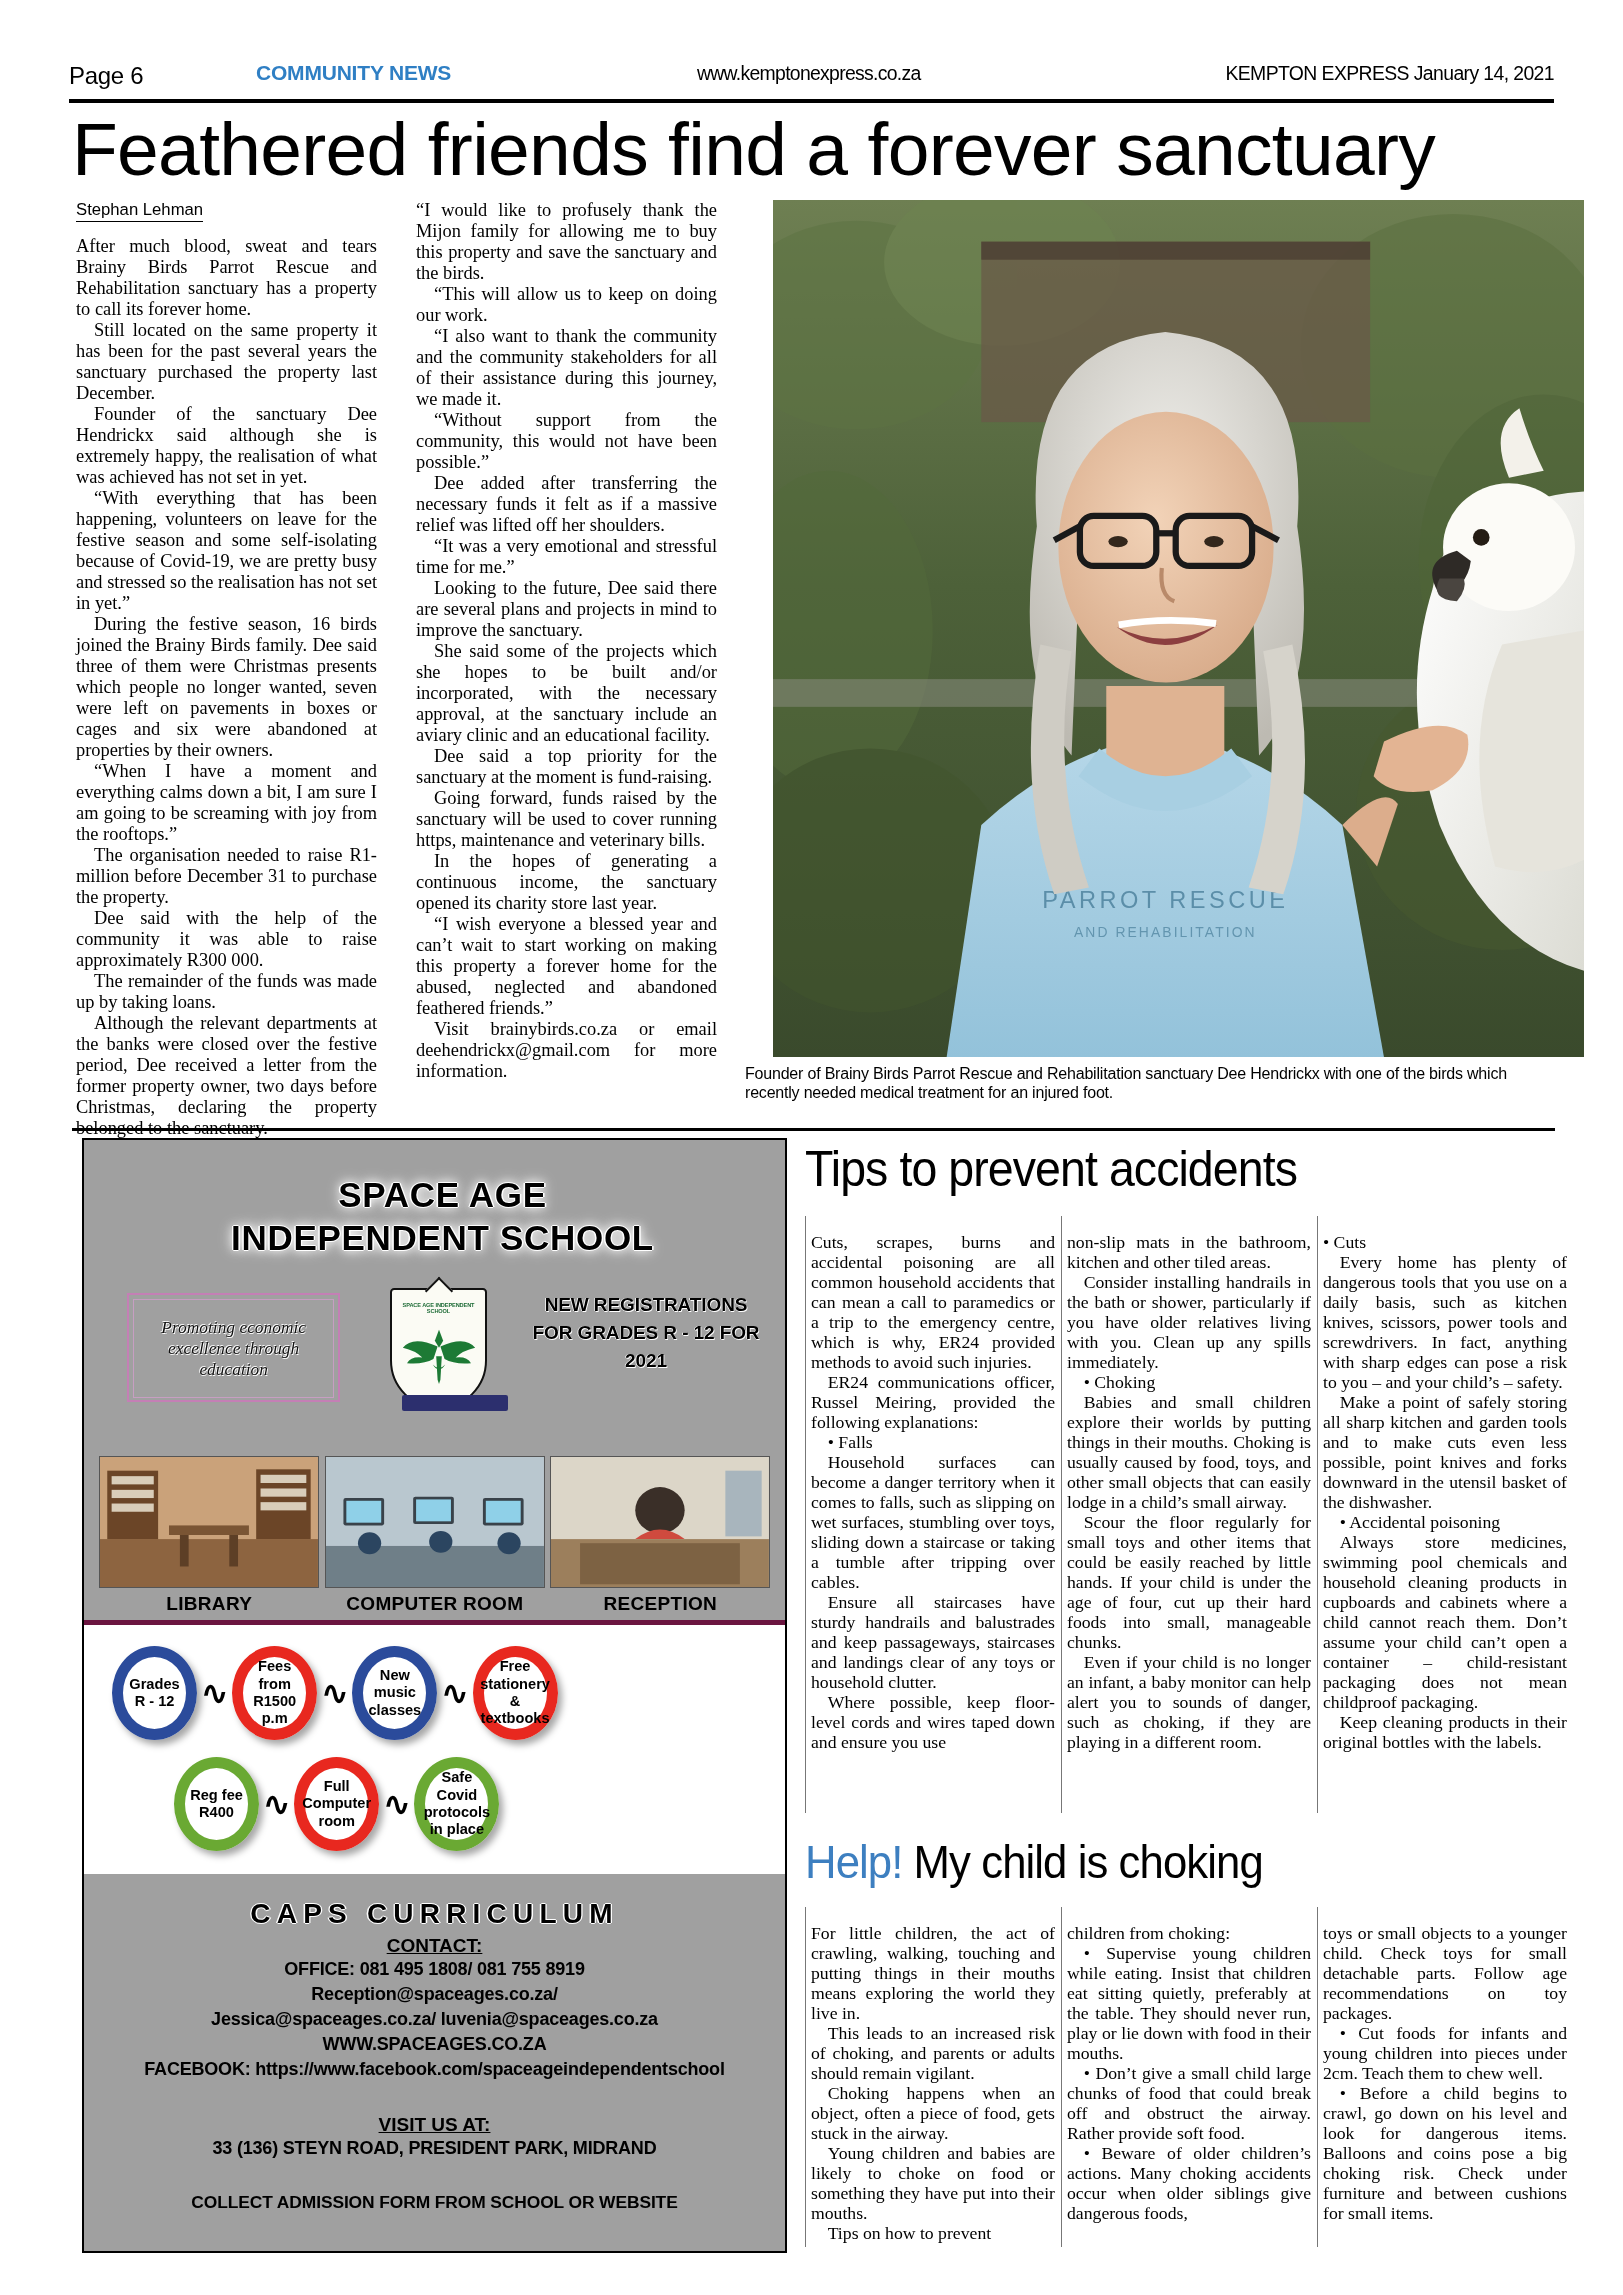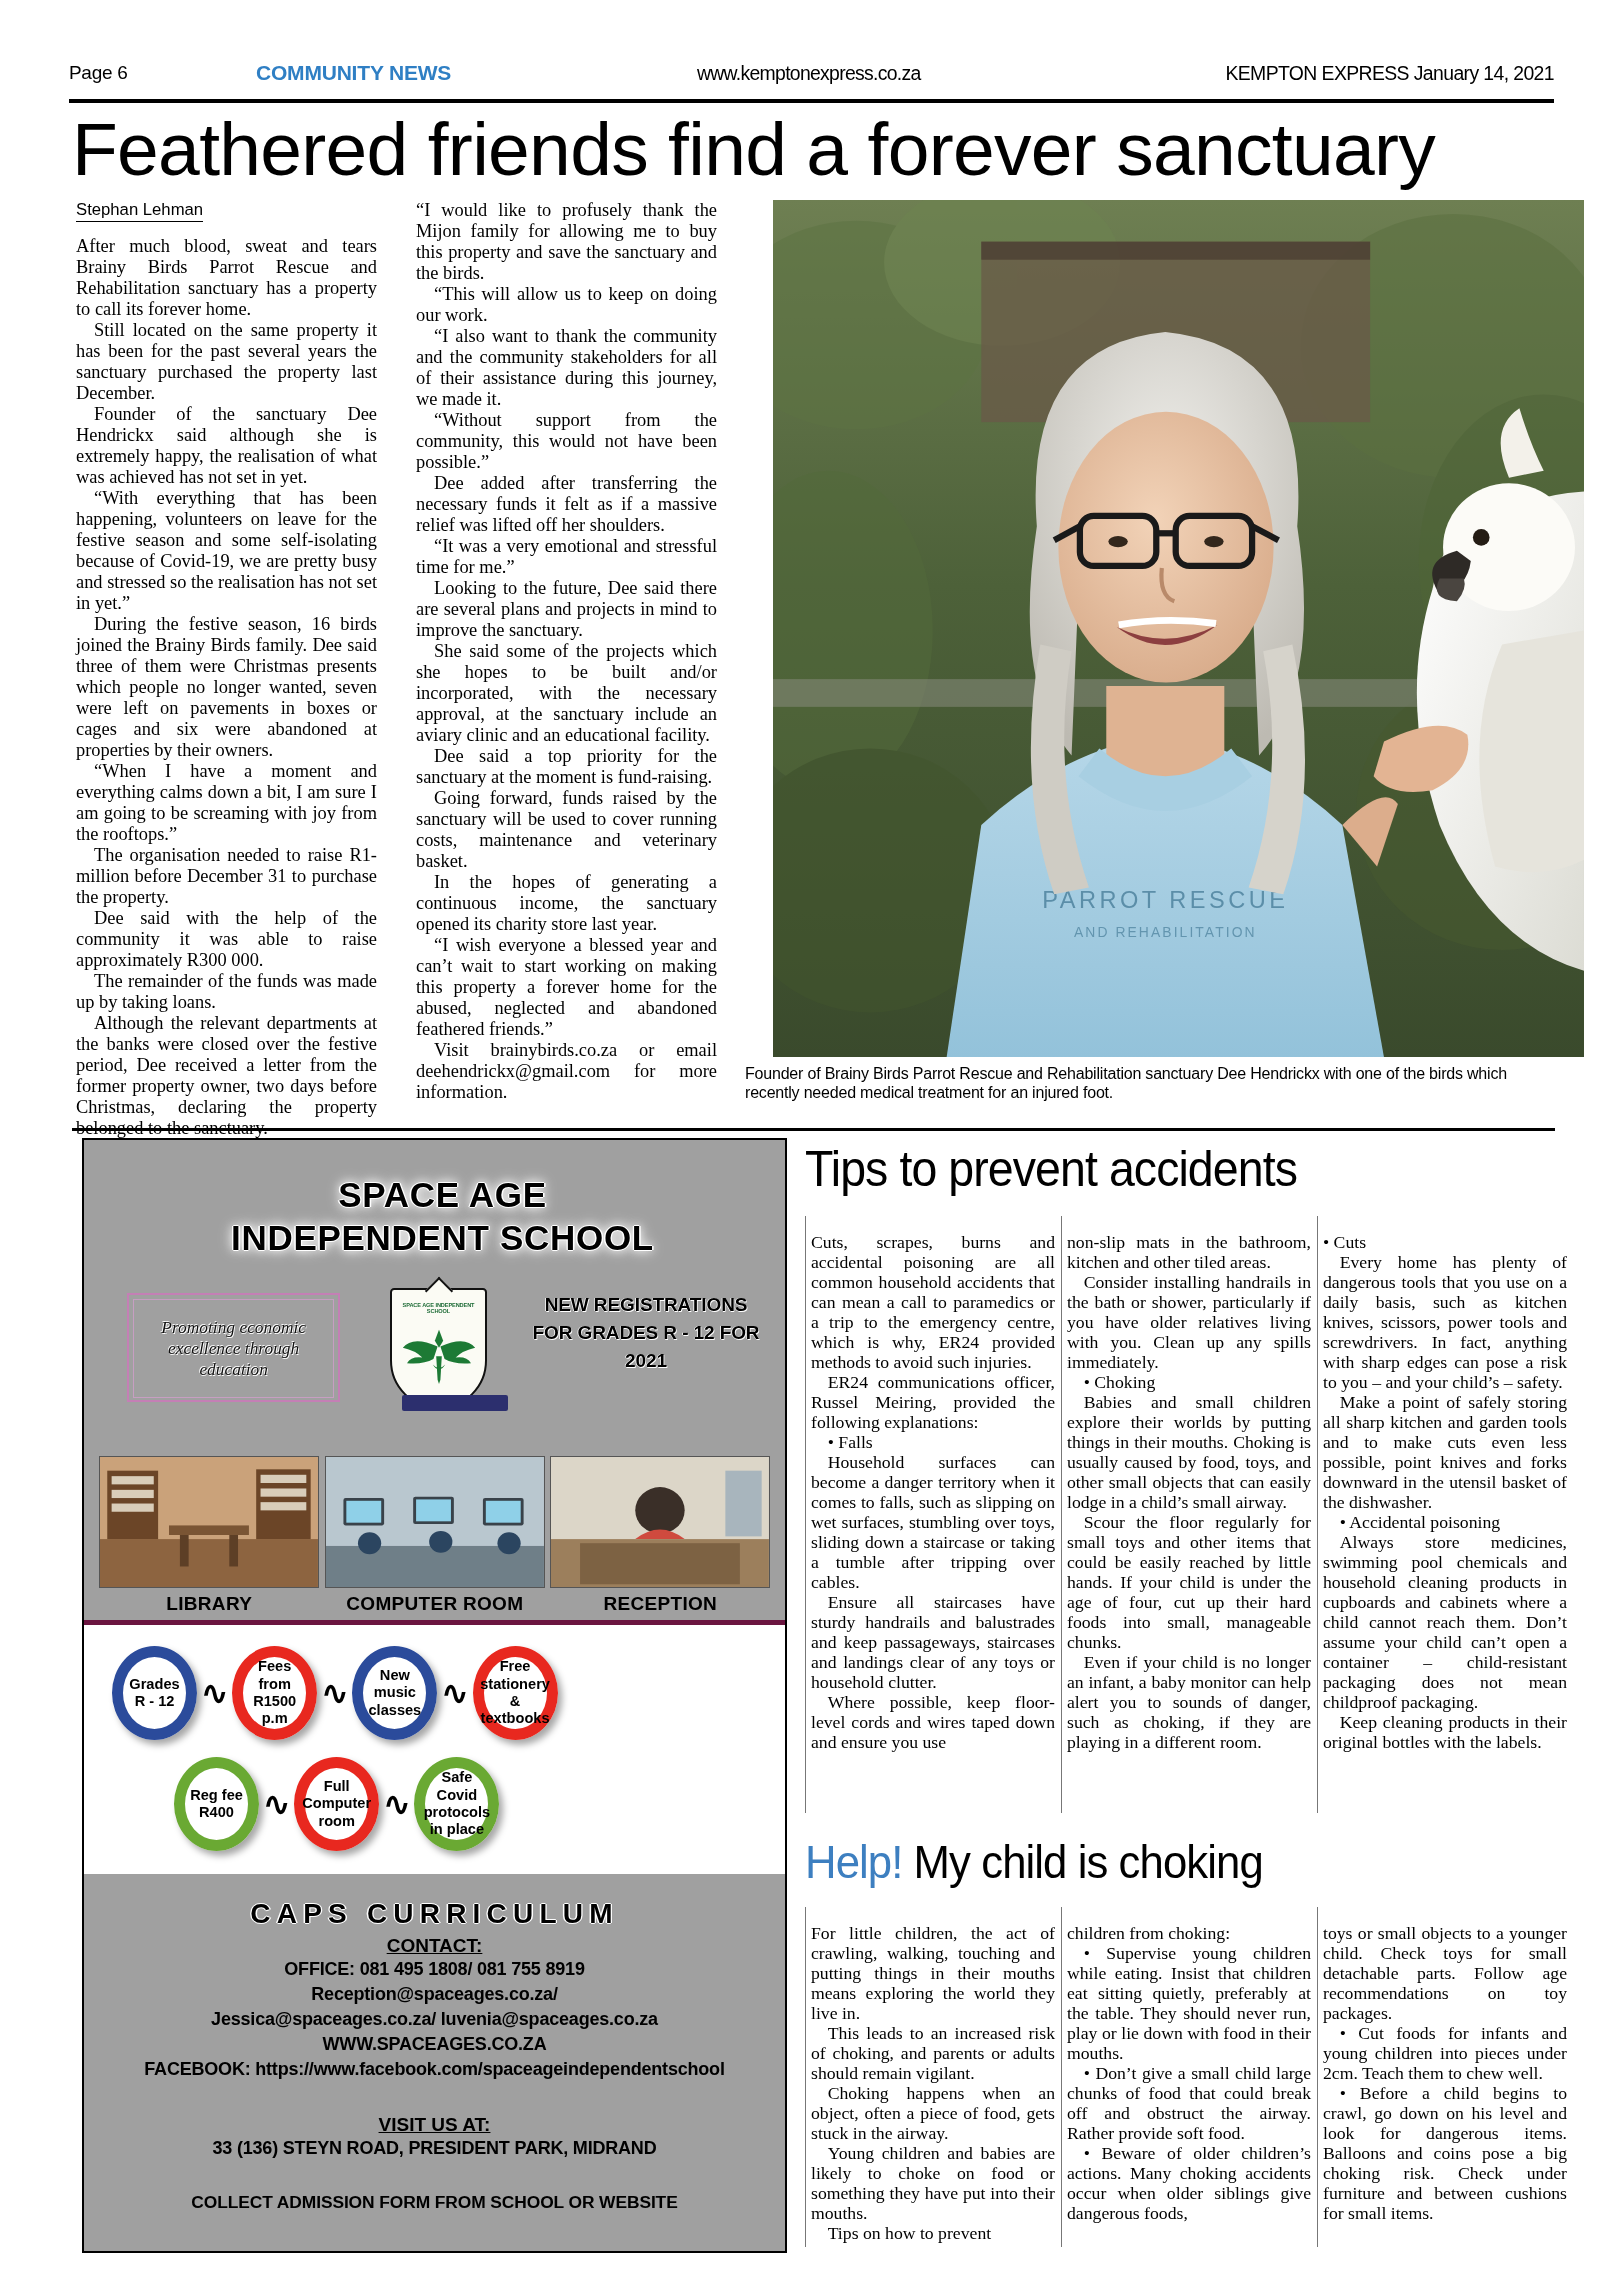--- a/index.html
+++ b/index.html
@@ -1,20 +1,20 @@
 <!DOCTYPE html>
 <html style="font-size:11px"><head>
 <meta charset="utf-8">
 <style>
   html,body{margin:0;padding:0;background:#fff;}
   body{width:1624px;height:2295px;font-family:"Liberation Serif",serif;color:#000;position:relative;overflow:hidden;}
 
   
   .masthead{position:absolute;left:69px;top:61px;width:1485px;height:30.5px;}
-  .mh-page{position:absolute;left:0;top:1.4px;font-family:"Liberation Sans",sans-serif;font-size:19px;letter-spacing:-0.3px;}
+  .mh-page{position:absolute;left:0;top:1.4px;font-family:"Liberation Sans",sans-serif;font-size:24px;letter-spacing:-0.3px;}
   .mh-section{position:absolute;left:187px;top:0;font-family:"Liberation Sans",sans-serif;font-size:21px;font-weight:bold;color:#2f7fc4;letter-spacing:-0.2px;}
   .mh-url{position:absolute;left:628px;top:1.4px;font-family:"Liberation Sans",sans-serif;font-size:19.4px;letter-spacing:-0.7px;}
   .mh-right{position:absolute;right:0;top:1.4px;font-family:"Liberation Sans",sans-serif;font-size:19.4px;letter-spacing:-0.6px;white-space:nowrap;}
   .mh-rule{position:absolute;left:69px;top:99px;width:1485px;height:0;border-top:3.5px solid #000;border-bottom:1.4px solid #000;}
 
   
   .headline1{position:absolute;left:72px;top:112px;width:1485px;
     font-family:"Liberation Sans",sans-serif;font-weight:400;font-size:75px;line-height:1.0;
     letter-spacing:-0.7px;white-space:nowrap;}
 
@@ -131,21 +131,21 @@
 <div class="col-a1-2 bodytext">
     <p class="noind">“I would like to profusely thank the Mijon family for allowing me to buy this property and save the sanctuary and the birds.</p>
     <p>“This will allow us to keep on doing our work.</p>
     <p>“I also want to thank the community and the community stakeholders for all of their assistance during this journey, we made it.</p>
     <p>“Without support from the community, this would not have been possible.”</p>
     <p>Dee added after transferring the necessary funds it felt as if a massive relief was lifted off her shoulders.</p>
     <p>“It was a very emotional and stressful time for me.”</p>
     <p>Looking to the future, Dee said there are several plans and projects in mind to improve the sanctuary.</p>
     <p>She said some of the projects which she hopes to be built and/or incorporated, with the necessary approval, at the sanctuary include an aviary clinic and an educational facility.</p>
     <p>Dee said a top priority for the sanctuary at the moment is fund-raising.</p>
-    <p>Going forward, funds raised by the sanctuary will be used to cover running costs, maintenance and veterinary basket.</p>
+    <p>Going forward, funds raised by the sanctuary will be used to cover running https, maintenance and veterinary bills.</p>
     <p>In the hopes of generating a continuous income, the sanctuary opened its charity store last year.</p>
     <p>“I wish everyone a blessed year and can’t wait to start working on making this property a forever home for the abused, neglected and abandoned feathered friends.”</p>
     <p>Visit brainybirds.co.za or email deehendrickx@gmail.com for more information.</p>
   </div>
 
 <div class="photo-wrap">
   <svg class="photo" viewBox="0 0 1168 1235" preserveAspectRatio="xMidYMid slice" aria-hidden="true">
     <defs>
       <linearGradient id="bgGrad" x1="0" y1="0" x2="0" y2="1">
         <stop offset="0%" stop-color="#6e7f52"></stop>

